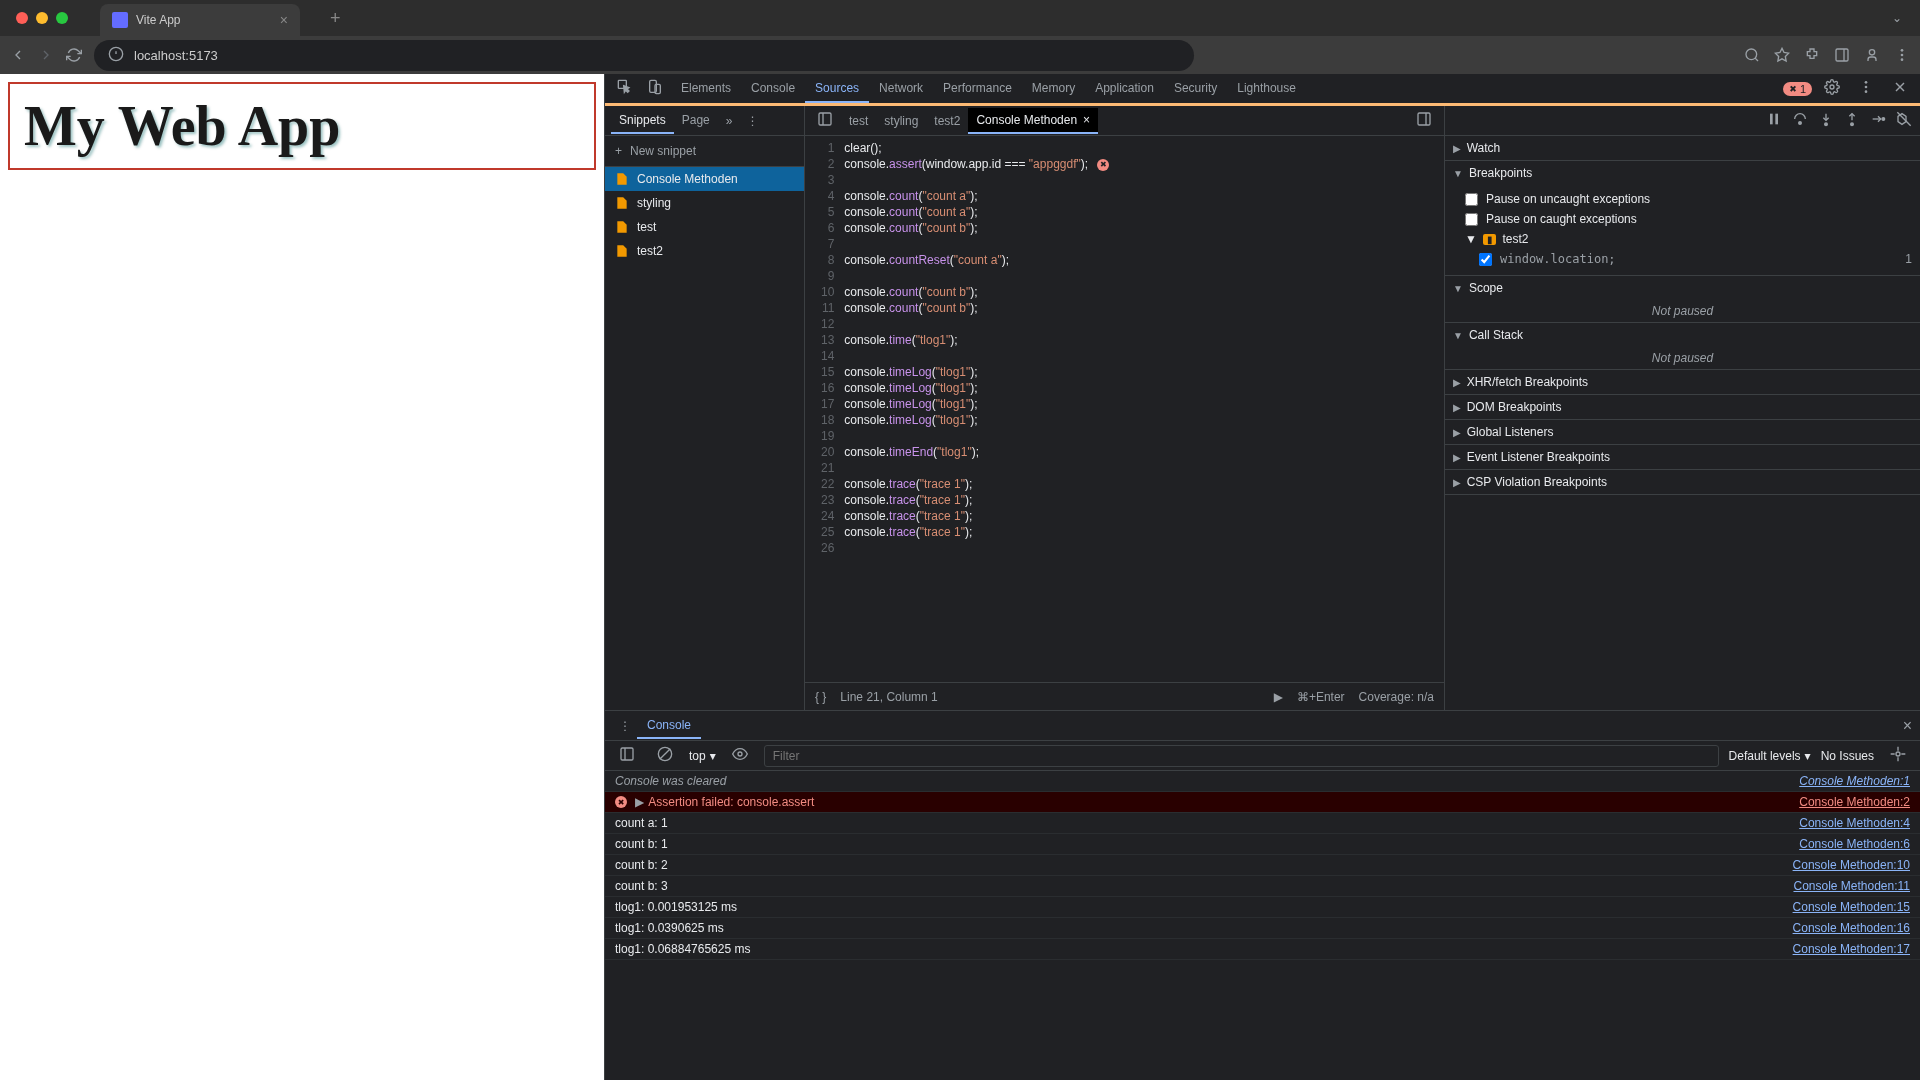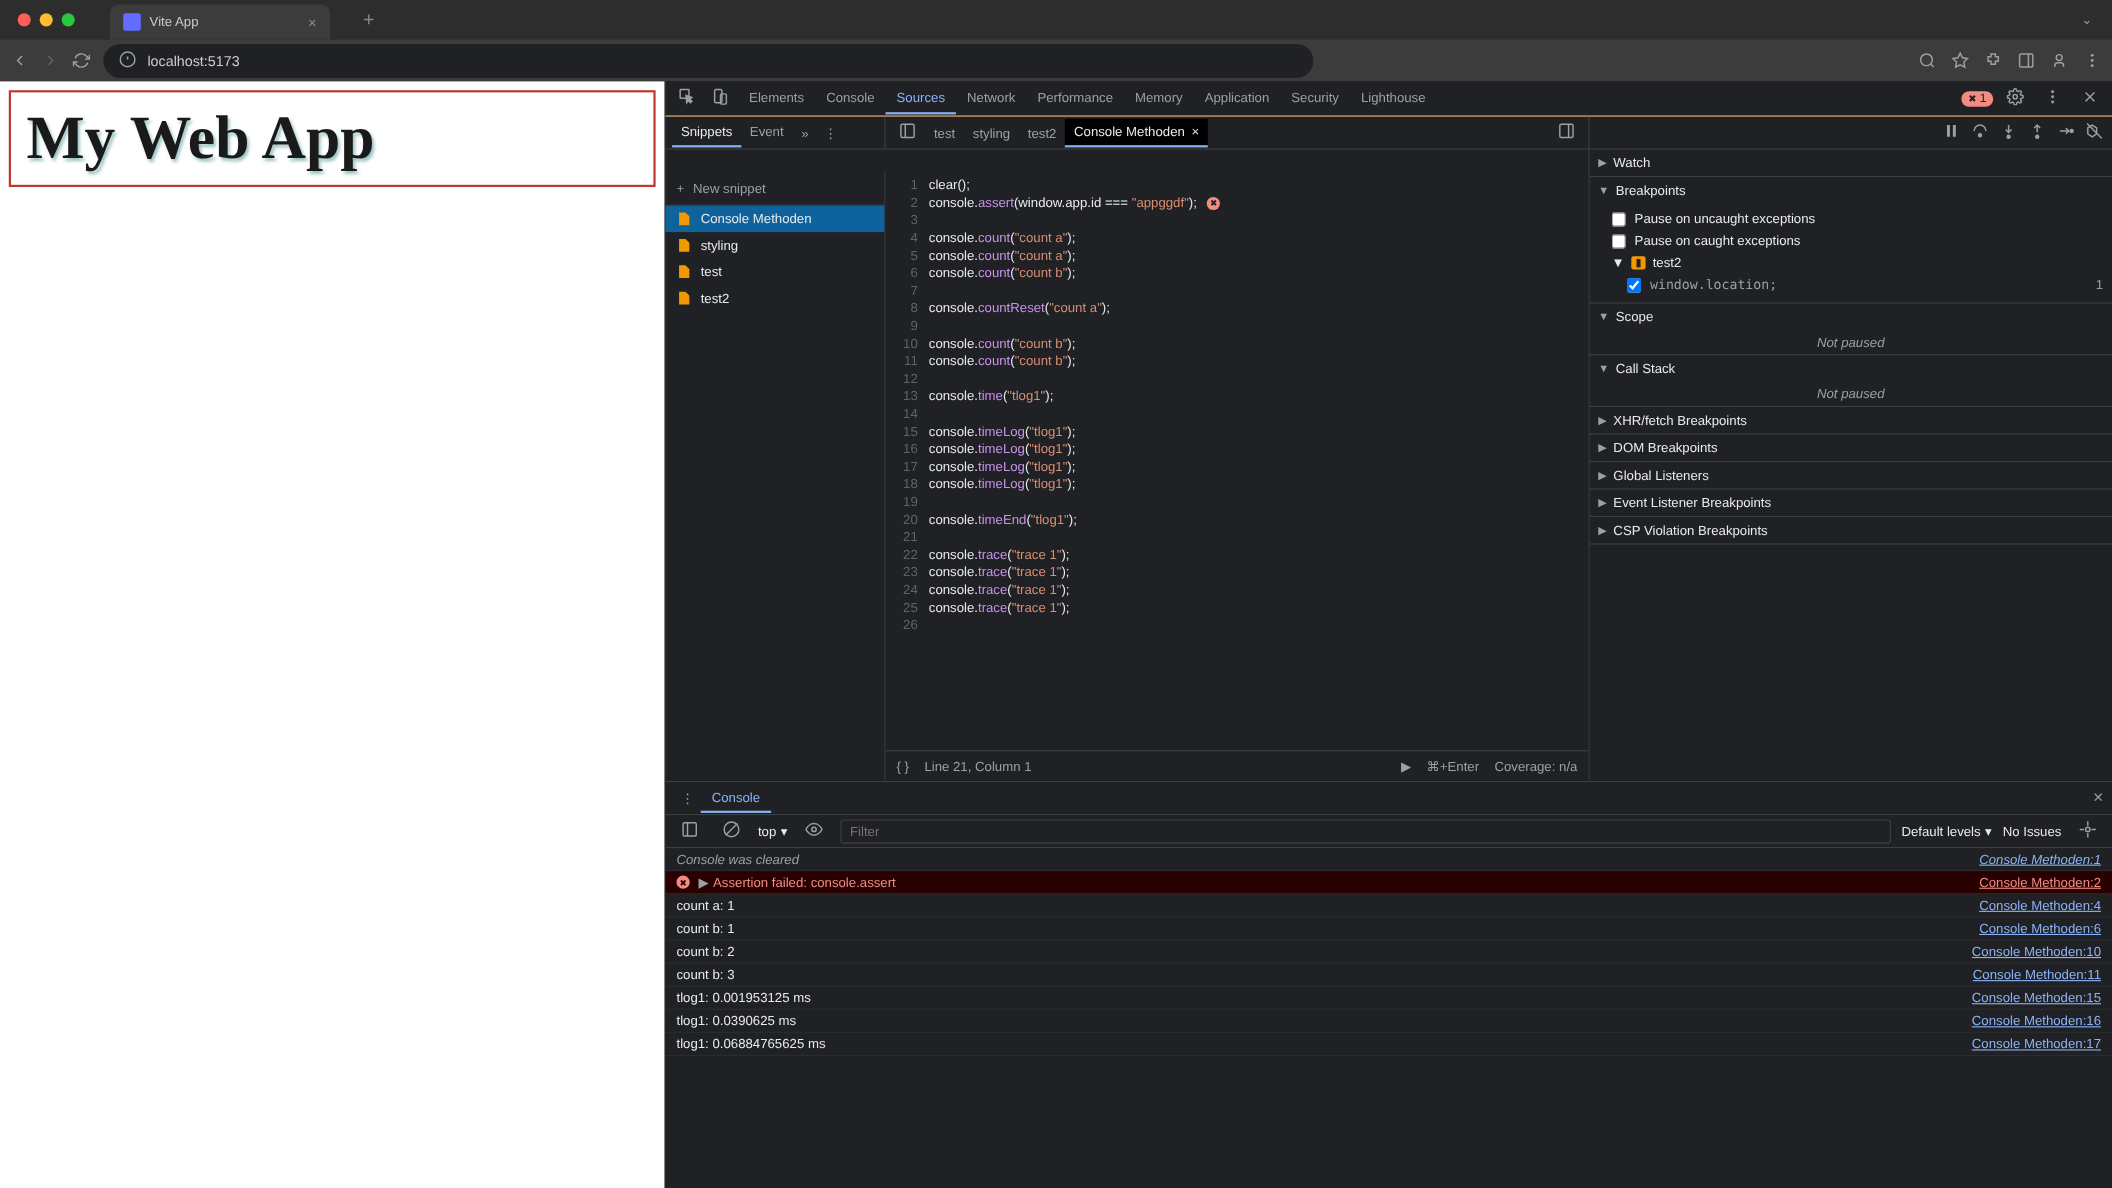--- a/index.html
+++ b/index.html
@@ -28,30 +28,30 @@
 .toolbar-right { display: flex; gap: 14px; align-items: center; margin-left: auto; }
 
 
 .main { display: flex; height: calc(1080px - 74px); }
 .page-view { width: 604px; background: #fff; position: relative; }
 .page-content { margin: 8px; border: 2px solid #c0392b; padding: 10px 14px; }
 .page-heading { font-family: Georgia, serif; font-size: 56px; color: #1a1a1a; text-shadow: 2px 2px 3px rgba(0,100,100,0.4); }
 
 
 .devtools { flex: 1; display: flex; flex-direction: column; background: #202124; border-left: 1px solid #3c4043; }
-.dt-tabs { display: flex; align-items: center; height: 32px; border-bottom: 1px solid #fdba74; padding: 4px 6px; gap: 2px; }
+.dt-tabs { display: flex; align-items: center; height: 32px; border-bottom: 3px solid #fdba74; padding: 4px 6px; gap: 2px; }
 .dt-tab-icon { padding: 6px; color: #9aa0a6; cursor: pointer; }
 .dt-tab { padding: 6px 10px; color: #9aa0a6; cursor: pointer; font-size: 12px; border-bottom: 2px solid transparent; }
 .dt-tab.active { color: #8ab4f8; border-bottom-color: #8ab4f8; }
 .dt-tabs-right { margin-left: auto; display: flex; align-items: center; gap: 6px; }
 .error-badge { background: #f28b82; color: #202124; border-radius: 10px; padding: 1px 6px; font-size: 11px; display: flex; align-items: center; gap: 3px; }
 .error-badge::before { content: "✖"; font-size: 9px; }
 
 .dt-body { display: flex; flex: 1; min-height: 0; }
-.dt-left-col { width: 840px; display: flex; flex-direction: column; border-right: 1px solid #3c4043; gap: 20px; }
+.dt-left-col { width: 840px; display: flex; flex-direction: column; border-right: 1px solid #3c4043; }
 
 
 .sources-sub { display: flex; align-items: center; height: 30px; border-bottom: 1px solid #3c4043; }
 .sub-left { display: flex; align-items: center; padding: 0 6px; gap: 2px; width: 200px; border-right: 1px solid #3c4043; height: 100%; }
 .sub-tab { padding: 5px 8px; color: #9aa0a6; cursor: pointer; font-size: 12px; }
 .sub-tab.active { color: #e8eaed; border-bottom: 2px solid #8ab4f8; }
 .sub-more { color: #9aa0a6; padding: 0 6px; cursor: pointer; }
 .sub-right { display: flex; align-items: center; flex: 1; padding: 0 6px; gap: 2px; }
 .file-tab { padding: 5px 8px; color: #9aa0a6; cursor: pointer; font-size: 12px; display: flex; align-items: center; gap: 6px; }
 .file-tab.active { background: #000; color: #e8eaed; border-bottom: 2px solid #8ab4f8; }
@@ -250,21 +250,21 @@
       </div>
     </div>
 
     <div style="display:flex;flex:1;min-height:0;flex-direction:column">
       <div class="dt-body">
         <div class="dt-left-col">
           <div class="sources-sub">
             <div class="sub-left">
               <div id="sub-tabs-container" style="display:flex">
                   <span class="sub-tab active">Snippets</span>
-                  <span class="sub-tab">Event</span>
+                  <span class="sub-tab">Page</span>
                 </div>
               <span class="sub-more">»</span>
               <span class="sub-more">⋮</span>
             </div>
             <div class="sub-right">
               <span class="dt-tab-icon"><svg viewBox="0 0 24 24" fill="none" stroke="currentColor" stroke-width="2">
                     <rect x="3" y="3" width="18" height="18" rx="2"></rect>
                     <line x1="9" y1="3" x2="9" y2="21"></line>
                   </svg></span>
               <div id="file-tabs-container" style="display:flex">

